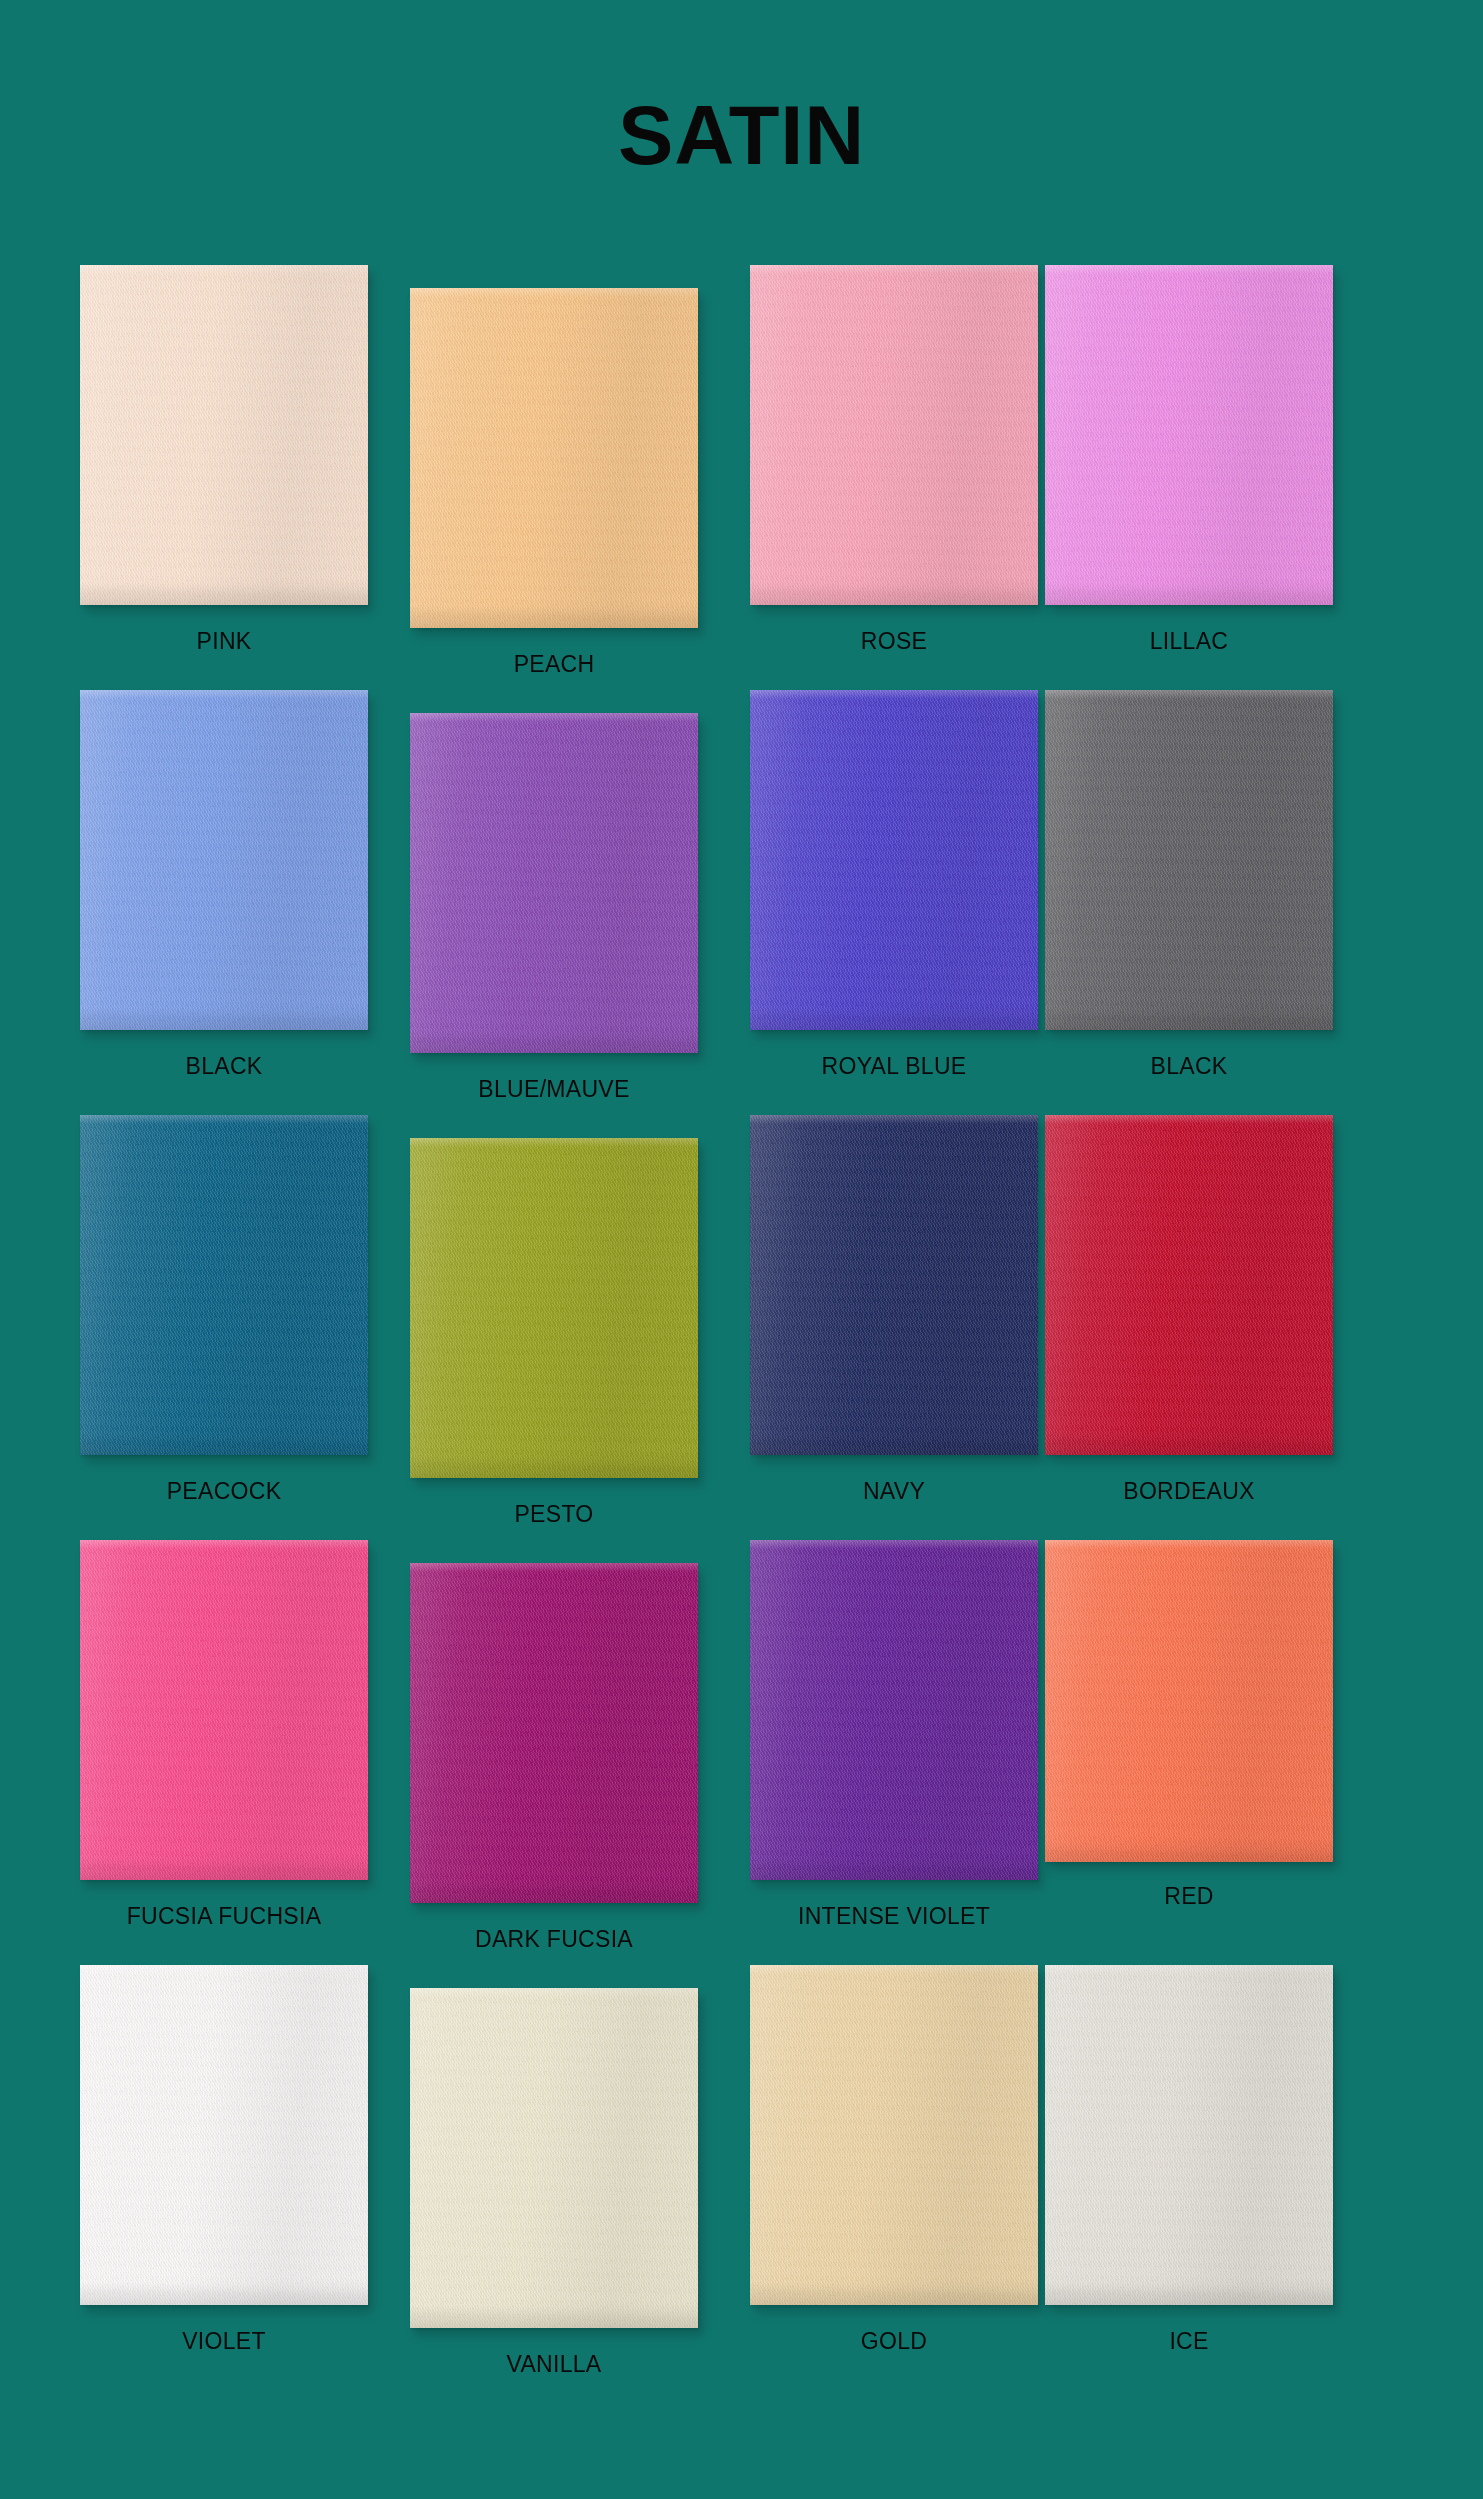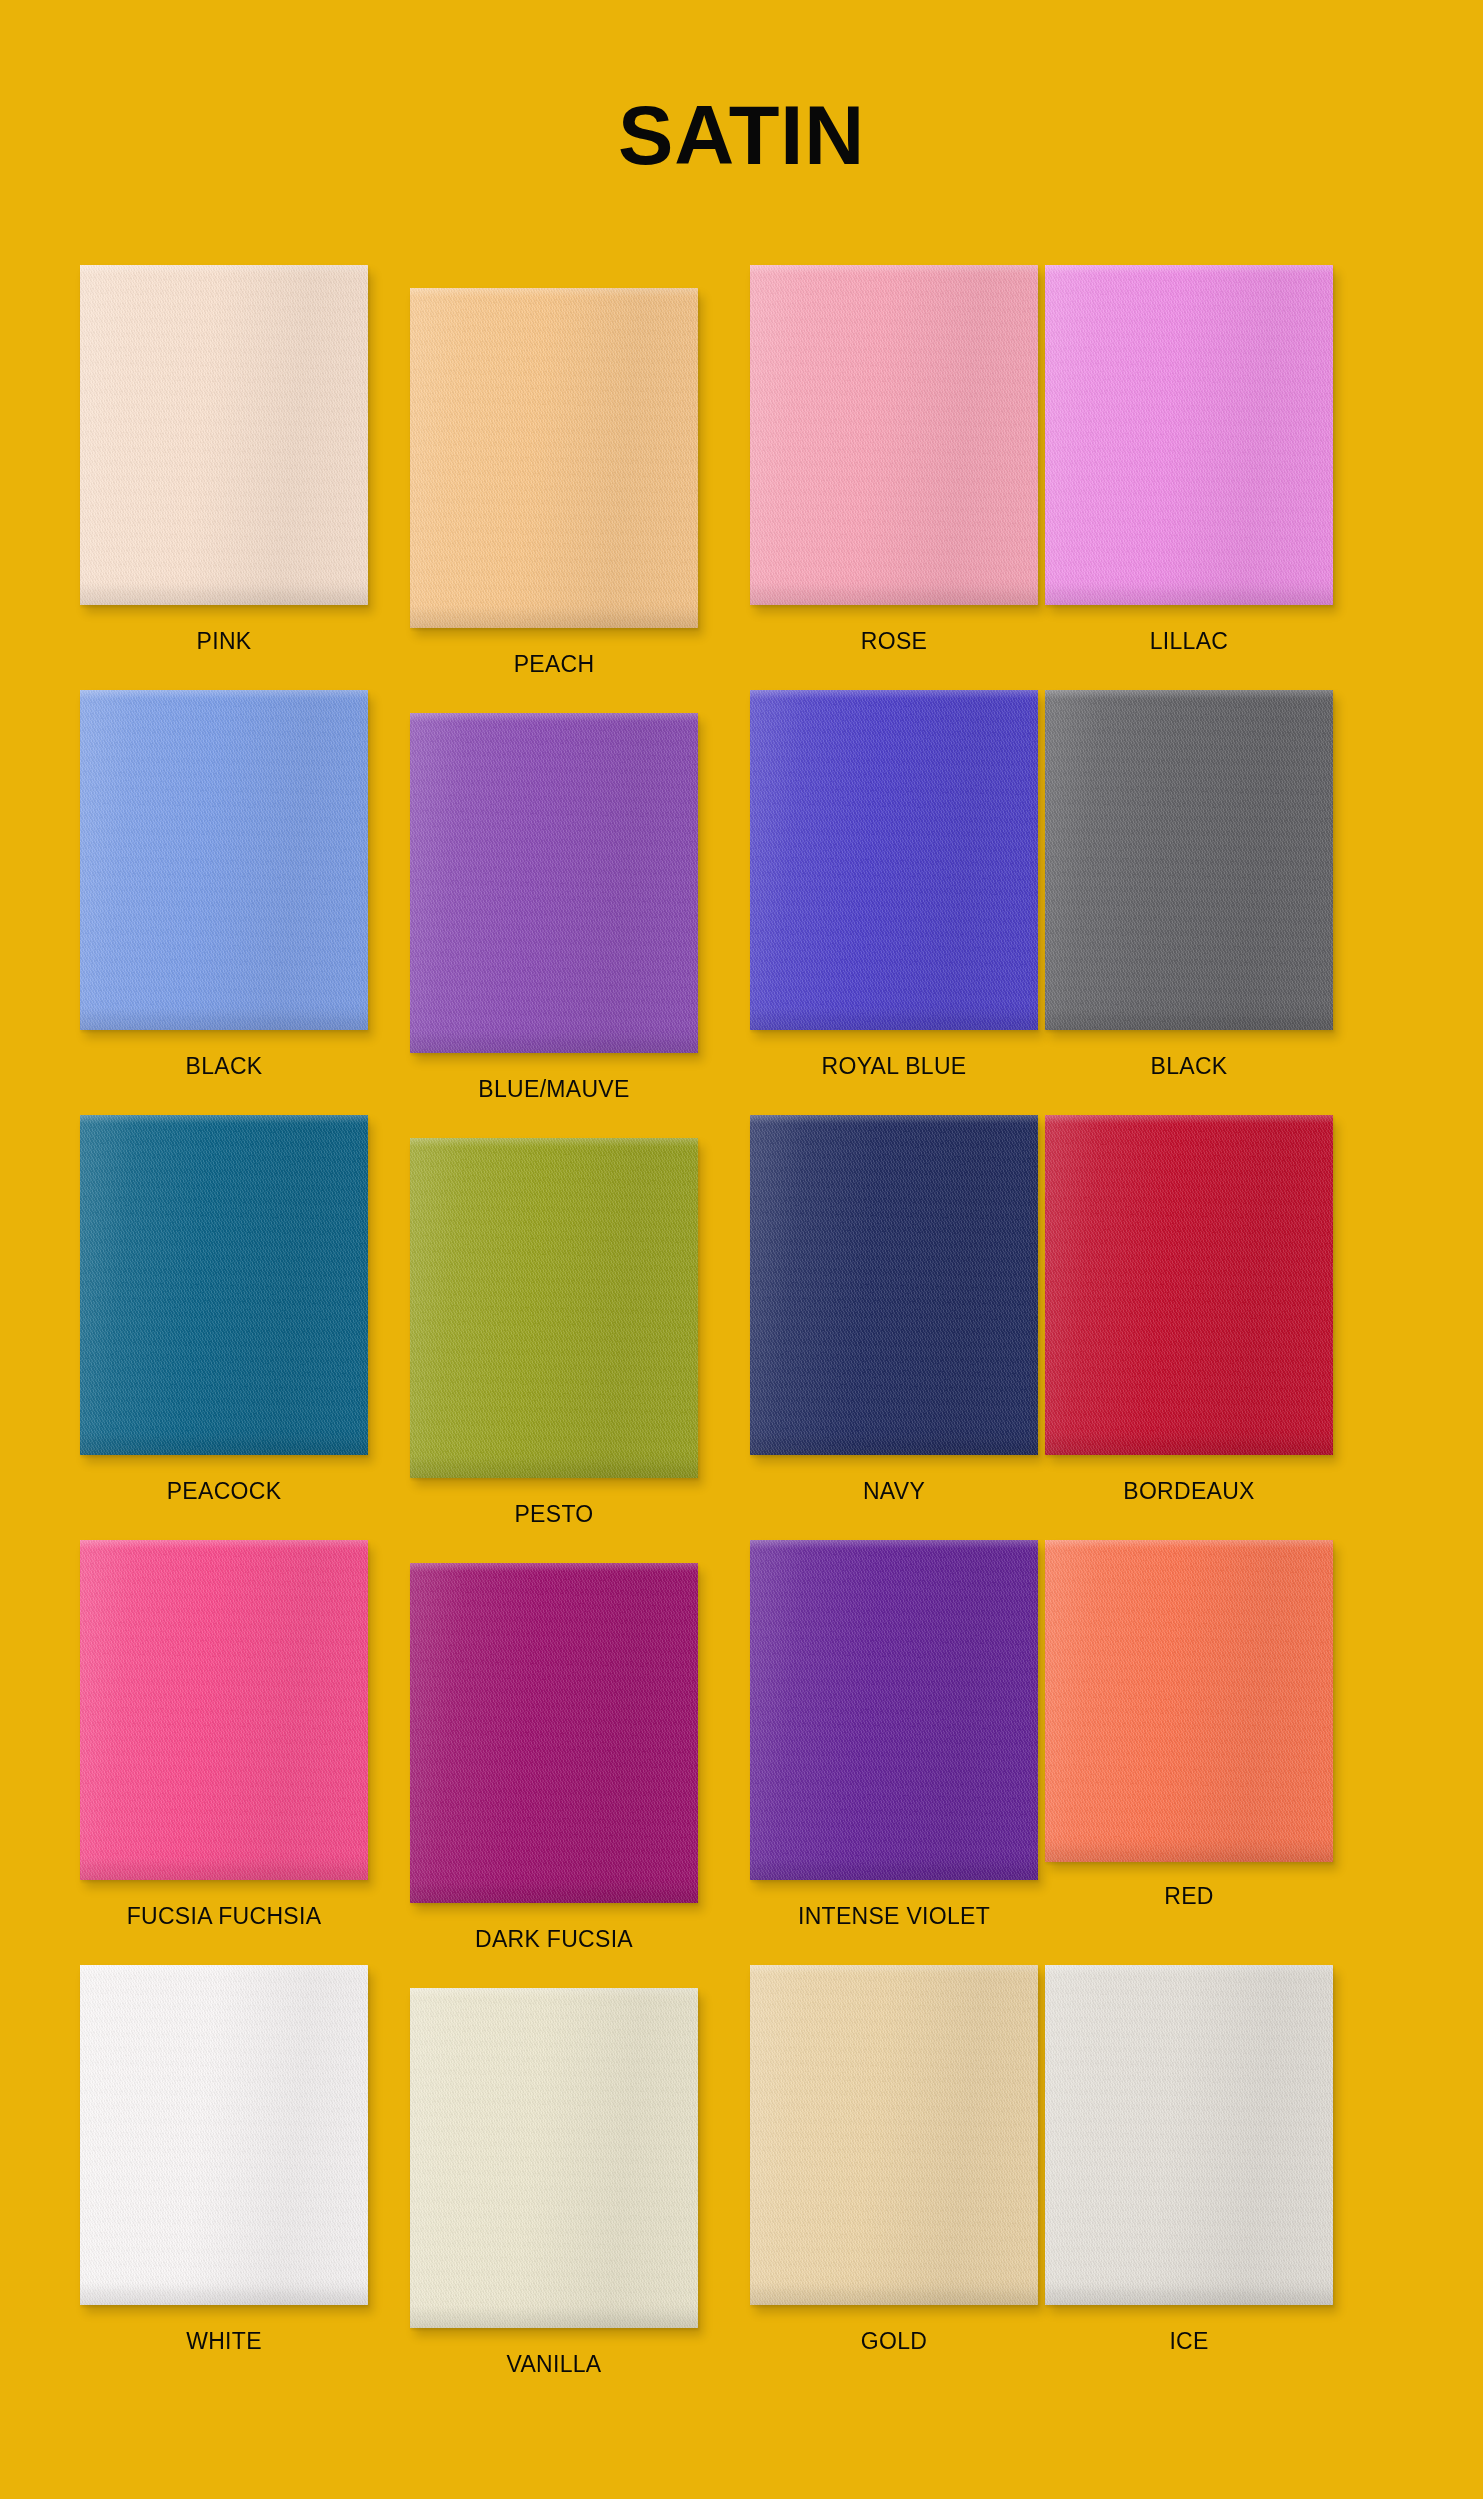--- a/index.html
+++ b/index.html
@@ -149,21 +149,21 @@
     font-weight: 400;
     letter-spacing: 0.3px;
     line-height: 1;
     color: #0a0a0a;
     white-space: nowrap;
   }
 </style>
 </head>
 <body>
 
-<div id="page" style="background: #eab308;">
+<div id="page" style="background: #0f766e;">
 
   <div class="title-wrap">
     <h1 class="chart-title">SATIN</h1>
   </div>
 
   <div class="swatch-grid">
 
     <div class="swatch-row">
       <div class="swatch-cell col-0">
         <div class="chip-holder">
@@ -355,21 +355,21 @@
     <div class="swatch-row">
       <div class="swatch-cell col-0">
         <div class="chip-holder">
           <div class="chip">
             <div class="base" style="background: rgb(250, 247, 247);"></div>
             <div class="weave"></div>
             <div class="sheen"></div>
             <div class="edge"></div>
           </div>
         </div>
-        <div class="chip-label">WHITE</div>
+        <div class="chip-label">VIOLET</div>
       </div>
       <div class="swatch-cell col-1">
         <div class="chip-holder">
           <div class="chip">
             <div class="base" style="background: rgb(237, 232, 208);"></div>
             <div class="weave"></div>
             <div class="sheen"></div>
             <div class="edge"></div>
           </div>
         </div>

